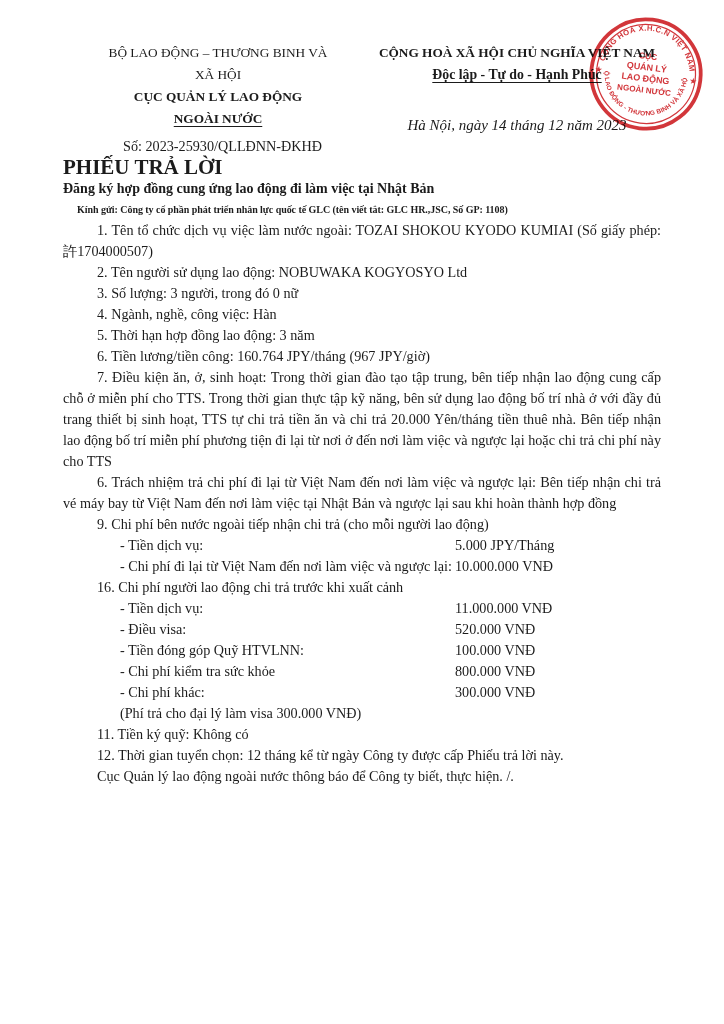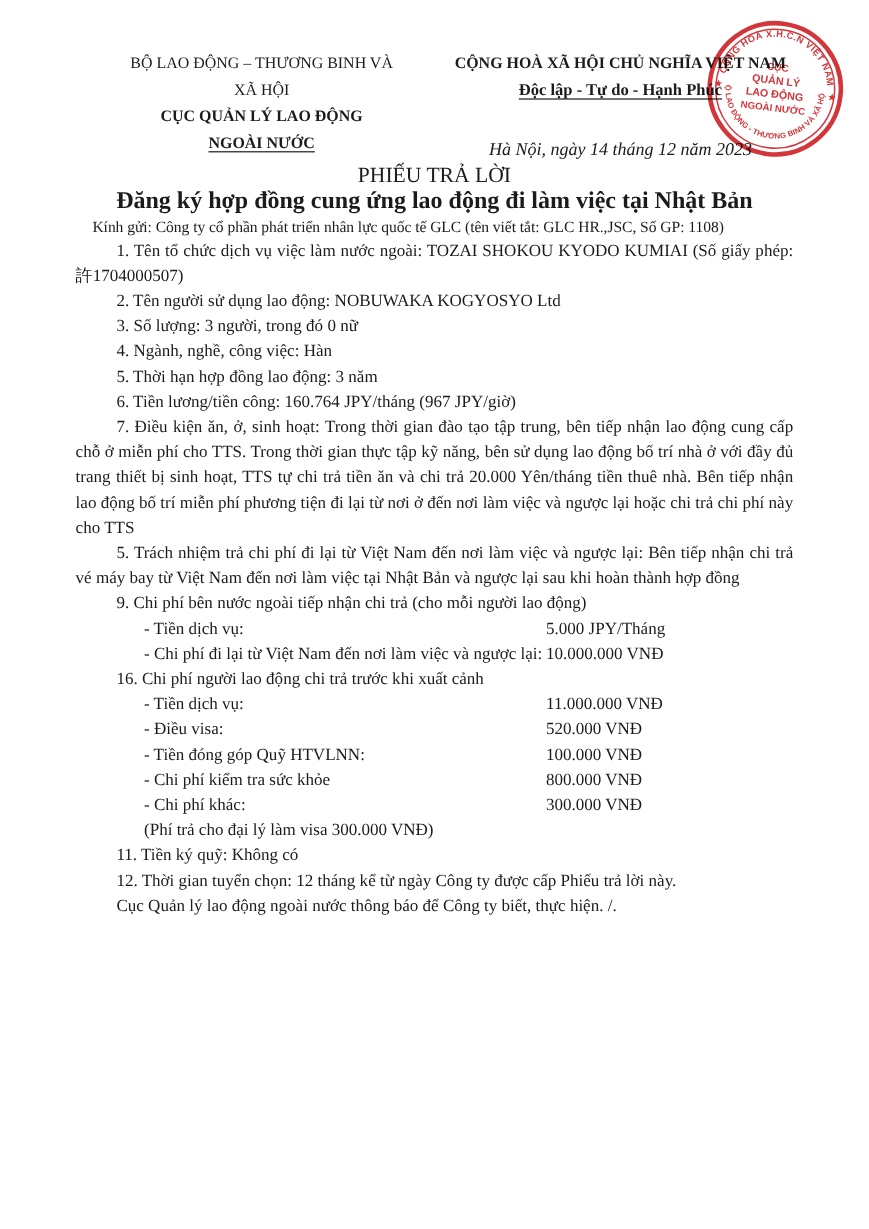--- a/index.html
+++ b/index.html
@@ -18,25 +18,25 @@
   
   .header{display:flex;}
   .header-left{width:310px;text-align:center;font-size:13.3px;line-height:22px;}
   .header-right{flex:1;text-align:center;font-size:13.3px;line-height:22px;}
   .bold{font-weight:bold;}
   .uline{text-decoration:underline;text-underline-offset:3px;}
   .motto{font-size:13.8px;}
   .date-line{font-style:italic;font-size:15px;margin-top:28px;}
   .doc-number{margin-left:60px;margin-top:0;}
   
-  .title{text-align:center;font-weight:normal;font-size:18px;line-height:21px;}
-  .subtitle{text-align:center;font-weight:bold;font-size:20px;line-height:21px;}
+  .title{font-weight:bold;font-size:21px;line-height:21px;}
+  .subtitle{font-weight:bold;font-size:14px;line-height:21px;}
   
   .para{margin:0;text-align:justify;text-indent:34px;}
-  .para-recipient{margin:0;text-indent:14px;font-size:13px;letter-spacing:-0.05px;white-space:nowrap;}
+  .para-recipient{margin:0;text-indent:14px;font-size:10px;letter-spacing:-0.05px;white-space:nowrap;font-weight:bold;}
   .fee-row{position:relative;padding-left:57px;}
   .fee-value{position:absolute;left:392px;top:0;white-space:nowrap;}
   .fee-note{padding-left:57px;}
   
   .sign-block{position:absolute;left:395px;top:888px;width:330px;text-align:center;}
   .sign-title{font-weight:bold;font-size:10.8px;line-height:14px;font-family:"Liberation Serif",serif;}
   .sign-name{font-weight:bold;font-size:12.8px;margin-top:2px;}
   .sign-svg{display:block;margin:4px auto 0 auto;}
   
   .stamp{position:absolute;left:580px;top:8px;opacity:0.92;mix-blend-mode:multiply;}
@@ -56,34 +56,35 @@
         <div class="bold">CỤC QUẢN LÝ LAO ĐỘNG</div>
         <div class="bold uline">NGOÀI NƯỚC</div>
       </div>
       <div class="header-right">
         <div class="bold">CỘNG HOÀ XÃ HỘI CHỦ NGHĨA VIỆT NAM</div>
         <div class="bold uline motto">Độc lập - Tự do - Hạnh Phúc</div>
         <div class="date-line">Hà Nội, ngày 14 tháng 12 năm 2023</div>
       </div>
     </div>
 
+    <div class="doc-number">Số: 2023-25930/QLLĐNN-ĐKHĐ</div>
 
     <div class="title">PHIẾU TRẢ LỜI</div>
     <div class="subtitle">Đăng ký hợp đồng cung ứng lao động đi làm việc tại Nhật Bản</div>
 
     <p class="para-recipient">Kính gửi: Công ty cổ phần phát triển nhân lực quốc tế GLC (tên viết tắt: GLC HR.,JSC, Số GP: 1108)</p>
 
     <p class="para">1. Tên tổ chức dịch vụ việc làm nước ngoài: TOZAI SHOKOU KYODO KUMIAI (Số giấy phép: 許1704000507)</p>
     <p class="para">2. Tên người sử dụng lao động: NOBUWAKA KOGYOSYO Ltd</p>
     <p class="para">3. Số lượng: 3 người, trong đó 0 nữ</p>
     <p class="para">4. Ngành, nghề, công việc: Hàn</p>
     <p class="para">5. Thời hạn hợp đồng lao động: 3 năm</p>
     <p class="para">6. Tiền lương/tiền công: 160.764 JPY/tháng (967 JPY/giờ)</p>
     <p class="para">7. Điều kiện ăn, ở, sinh hoạt: Trong thời gian đào tạo tập trung, bên tiếp nhận lao động cung cấp chỗ ở miễn phí cho TTS. Trong thời gian thực tập kỹ năng, bên sử dụng lao động bố trí nhà ở với đầy đủ trang thiết bị sinh hoạt, TTS tự chi trả tiền ăn và chi trả 20.000 Yên/tháng tiền thuê nhà. Bên tiếp nhận lao động bố trí miễn phí phương tiện đi lại từ nơi ở đến nơi làm việc và ngược lại hoặc chi trả chi phí này cho TTS</p>
-    <p class="para">5. Trách nhiệm trả chi phí đi lại từ Việt Nam đến nơi làm việc và ngược lại: Bên tiếp nhận chi trả vé máy bay từ Việt Nam đến nơi làm việc tại Nhật Bản và ngược lại sau khi hoàn thành hợp đồng</p>
+    <p class="para">6. Trách nhiệm trả chi phí đi lại từ Việt Nam đến nơi làm việc và ngược lại: Bên tiếp nhận chi trả vé máy bay từ Việt Nam đến nơi làm việc tại Nhật Bản và ngược lại sau khi hoàn thành hợp đồng</p>
 
     <p class="para">9. Chi phí bên nước ngoài tiếp nhận chi trả (cho mỗi người lao động)</p>
     <div class="fee-row">
       <span>- Tiền dịch vụ:</span>
       <span class="fee-value">5.000 JPY/Tháng</span>
     </div>
     <div class="fee-row">
       <span>- Chi phí đi lại từ Việt Nam đến nơi làm việc và ngược lại:</span>
       <span class="fee-value">10.000.000 VNĐ</span>
     </div>

